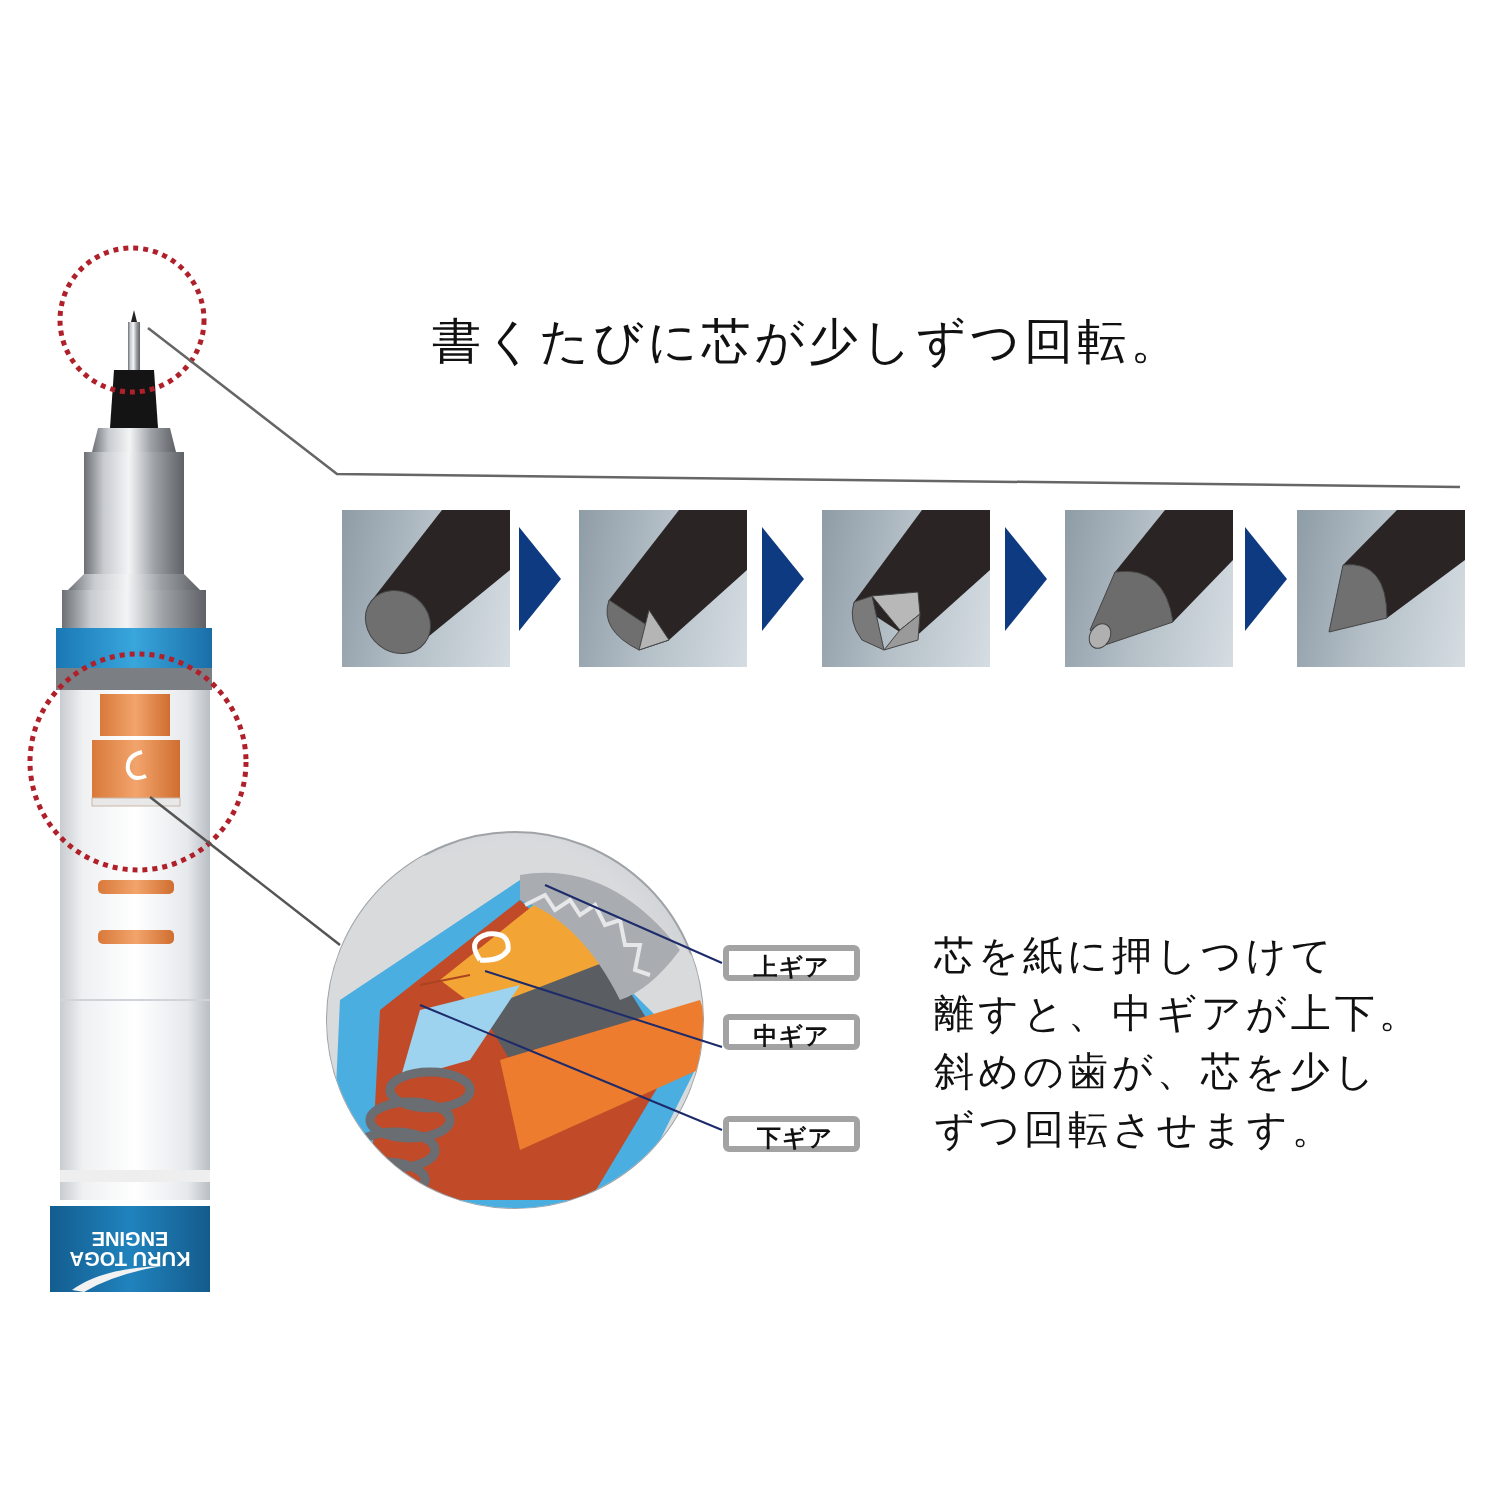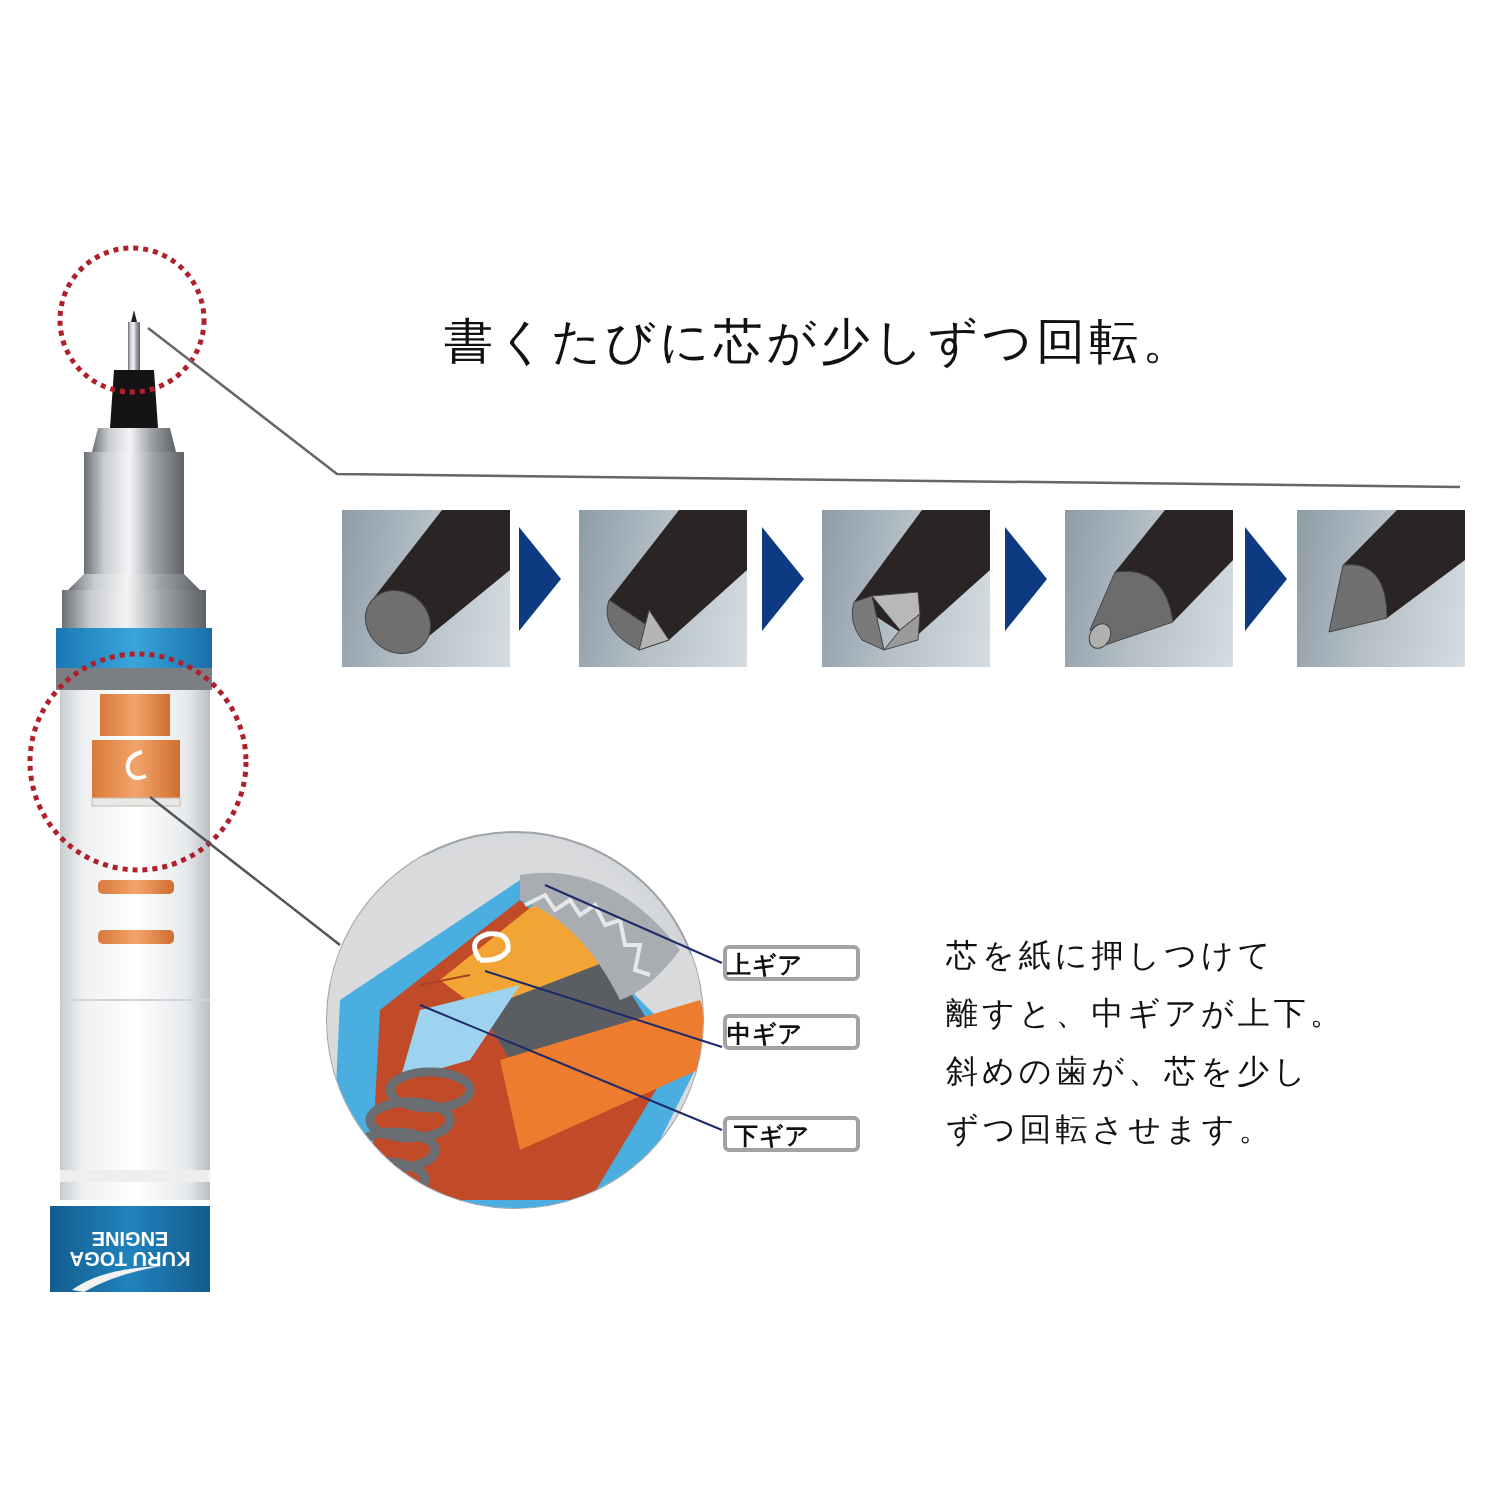--- a/index.html
+++ b/index.html
@@ -1,33 +1,33 @@
 <!DOCTYPE html>
 <html><head>
   <meta charset="utf-8">
   <style>
     html, body { margin: 0; padding: 0; background: #ffffff; }
     body { width: 1500px; height: 1500px; position: relative; overflow: hidden;
            font-family: "DejaVu Sans", sans-serif; color: #111; }
-    .abs { position: absolute; margin-left: 12px; }
+    .abs { position: absolute; }
     .headline { left: 432px; top: 308px; width: 900px; font-size: 49px; line-height: 68px;
                 letter-spacing: 4px; color: #111; font-weight: 400; }
     .headline div { white-space: nowrap; }
-    .desc { left: 934px; top: 926px; width: 560px; font-size: 32px; line-height: 58px;
+    .desc { left: 934px; top: 926px; width: 560px; font-size: 40px; line-height: 58px;
             letter-spacing: 4px; color: #111; }
     .desc div { white-space: nowrap; }
     .stage { position: absolute; top: 510px; width: 168px; height: 157px; overflow: hidden;
              background: linear-gradient(100deg, #8e9ca6 0%, #b3bec6 45%, #d5dde2 100%); }
     .arrow { position: absolute; top: 527px; width: 0; height: 0;
              border-top: 52px solid transparent; border-bottom: 52px solid transparent;
              border-left: 42px solid #0d3a80; }
     .gear-label { position: absolute; left: 723px; width: 137px; height: 36px;
-                  border: 4px solid #a3a3a3; border-radius: 6px; background: #fff;
+                  border: 6px solid #a3a3a3; border-radius: 6px; background: #fff;
                   box-sizing: border-box; font-weight: bold; font-size: 24px;
-                  text-align: left; line-height: 32px; letter-spacing: 1px; color: #111; }
+                  text-align: center; line-height: 32px; letter-spacing: 1px; color: #111; }
     svg { position: absolute; left: 0; top: 0; }
   </style>
 </head>
 <body>
 
 <svg width="1500" height="1500" viewBox="0 0 1500 1500">
   <defs>
     <linearGradient id="metal" x1="0" x2="1" y1="0" y2="0">
       <stop offset="0" stop-color="#6c7075"></stop>
       <stop offset="0.2" stop-color="#c9ccd0"></stop>

